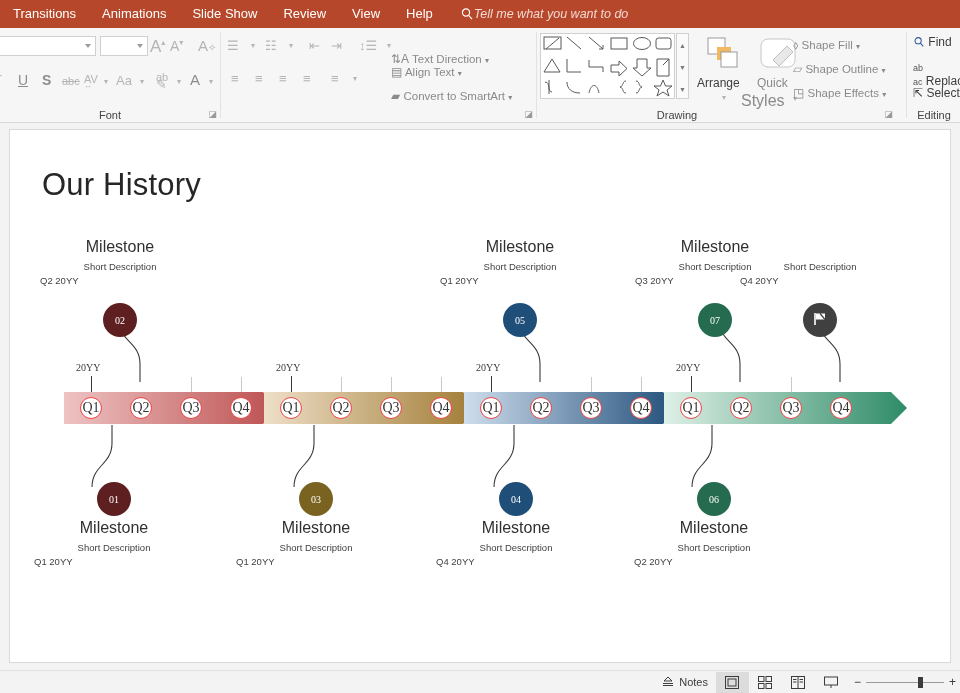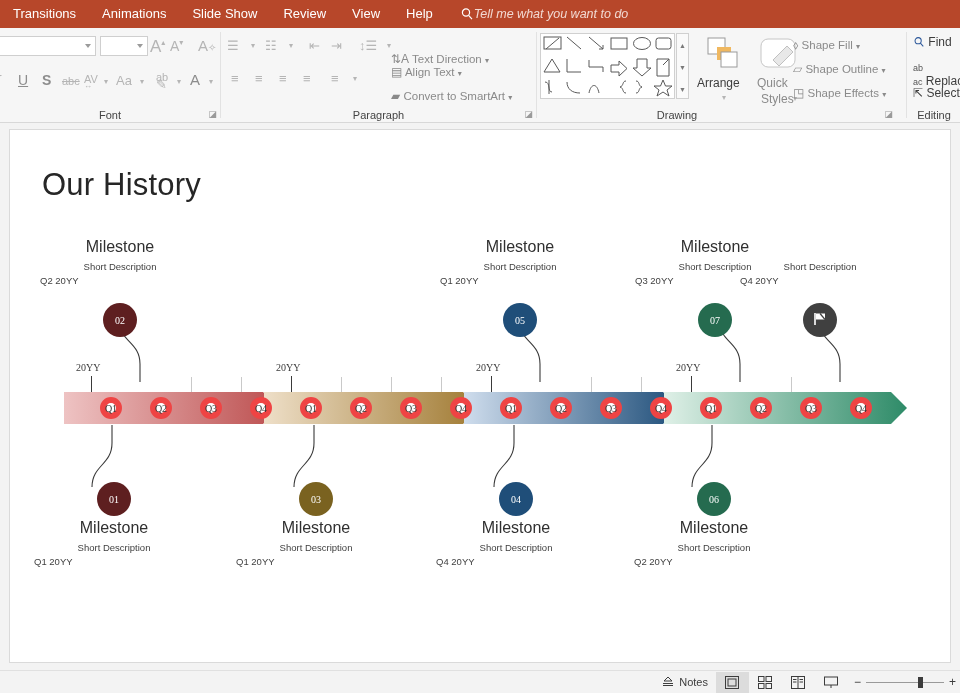--- a/index.html
+++ b/index.html
@@ -104,23 +104,23 @@
   }
 
   
   .tl { position: absolute; left: 0; top: 0; width: 942px; height: 534px; }
 
   .seg { position: absolute; top: 262px; height: 32px; }
   .seg svg { display: block; }
 
   .qlabel {
     position: absolute; width: 22px; height: 22px; border-radius: 50%;
-    background: #ffffff; border: 6px solid #ef4444;
+    background: #ffffff; border: 1px solid #ef4444;
     display: flex; align-items: center; justify-content: center;
-    font-size: 10px; color: #333; font-family: "Liberation Serif", serif; margin-left: 20px;
+    font-size: 14px; color: #333; font-family: "Liberation Serif", serif;
   }
 
   .yeartick {
     position: absolute; width: 1px; height: 16px; background: #3a3a3a;
   }
   .yearlbl {
     position: absolute; font-size: 10px; color: #3a3a3a; white-space: nowrap;
     font-family: "Liberation Serif", serif;
   }
   .graytick {
@@ -241,21 +241,20 @@
       <span style="font-size:12px">▤</span>
       <span>Align Text</span>
       <span style="font-size:8px">▾</span>
     </div>
     <div class="rowtxt" style="left:170px;top:61px;font-size:11.5px;">
       <span style="font-size:12px">▰</span>
       <span>Convert to SmartArt</span>
       <span style="font-size:8px">▾</span>
     </div>
 
-    <div class="glabel">Paragraph</div>
     <div class="launcher">◪</div>
   </div>
   <div class="gsep" style="left:536px;"></div>
 
   <div class="rgroup drawgrp">
     <div class="shapegallery">
       <svg width="133" height="64" viewBox="0 0 133 64">
         <g fill="none" stroke="#595959" stroke-width="1">
           <rect x="3" y="3" width="17" height="12"></rect>
           <line x1="5" y1="15" x2="18" y2="4"></line>
@@ -296,21 +295,21 @@
     <div class="rowtxt" style="left:160px;top:48px;font-size:12px;color:#3d3d3d;">Arrange</div>
     <div class="icobtn" style="left:185px;top:66px;font-size:8px;">▾</div>
 
     <div class="icobtn" style="left:220px;top:8px;">
       <svg width="48" height="36" viewBox="0 0 48 36">
           <rect x="4" y="3" width="34" height="28" rx="7" fill="#fff" stroke="#c6c6c6"></rect>
           <path d="M16,24 L30,10 L36,16 L22,30 Z" fill="#e8e8e8" stroke="#c0c0c0"></path>
         </svg>
     </div>
     <div class="rowtxt" style="left:220px;top:48px;font-size:12px;">Quick</div>
-    <div class="rowtxt" style="left:224px;top:64px;font-size:12px;">Styles</div>
+    <div class="rowtxt" style="left:204px;top:64px;font-size:16px;">Styles</div>
     <div class="icobtn" style="left:256px;top:67px;font-size:8px;">▾</div>
 
     <div class="rowtxt" style="left:256px;top:10px;font-size:11.5px;">
       <span style="font-size:12px">⬨</span>
       <span>Shape Fill</span>
       <span style="font-size:8px">▾</span>
     </div>
     <div class="rowtxt" style="left:256px;top:34px;font-size:11.5px;">
       <span style="font-size:12px">▱</span>
       <span>Shape Outline</span>

